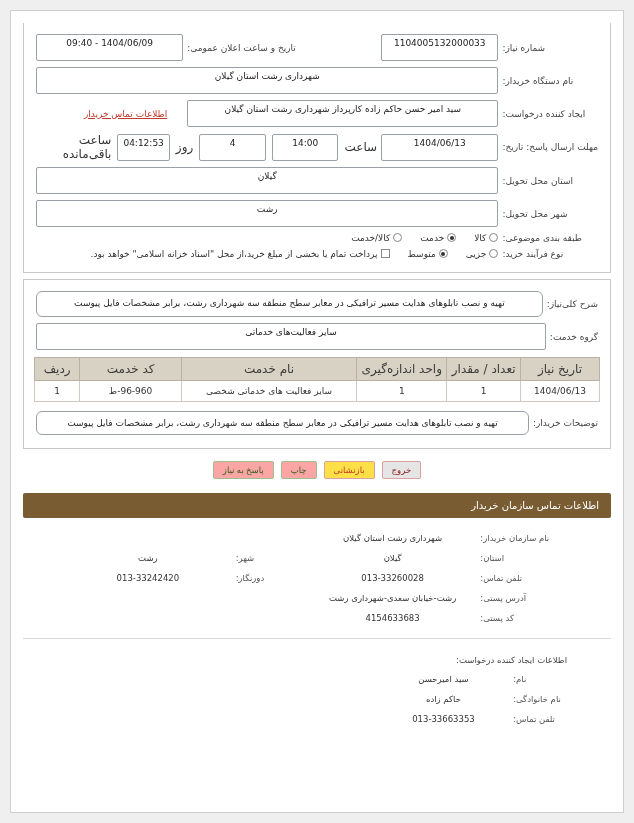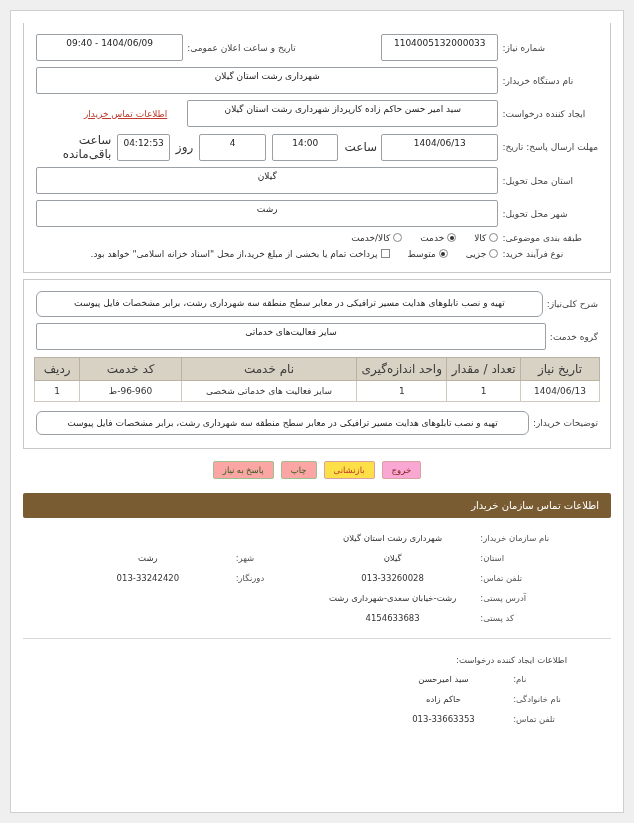--- a/index.html
+++ b/index.html
@@ -166,21 +166,21 @@
     font-size: 8.5px;
     padding: 3px 9px;
     border-radius: 2px;
     border: 1px solid #9fbf8f;
     background: #e8f3e0;
     color: #2f5d1e;
     cursor: pointer;
     white-space: nowrap;
   }
   .btn.green2 { background: #fca5a5; border-color: #9fbf8f; color: #2f5d1e;}
-  .btn.red { background: #f9a8d4; border-color: #d9a1a1; color: #8a2020;}
+  .btn.red { background: #e5e5e5; border-color: #d9a1a1; color: #8a2020;}
   .btn.redtxt { background: #fde047; border-color: #d9a1a1; color: #c0392b;}
   hr.sep { border: none; border-top: 1px solid #d9d9d9; margin: 10px 0; }
   .contact-table {
     width: 86%;
     margin: 10px auto 0 auto;
     border-collapse: collapse;
     font-size: 8.5px;
     color: #444;
   }
   .contact-table td { padding: 5px 4px; vertical-align: middle;}

